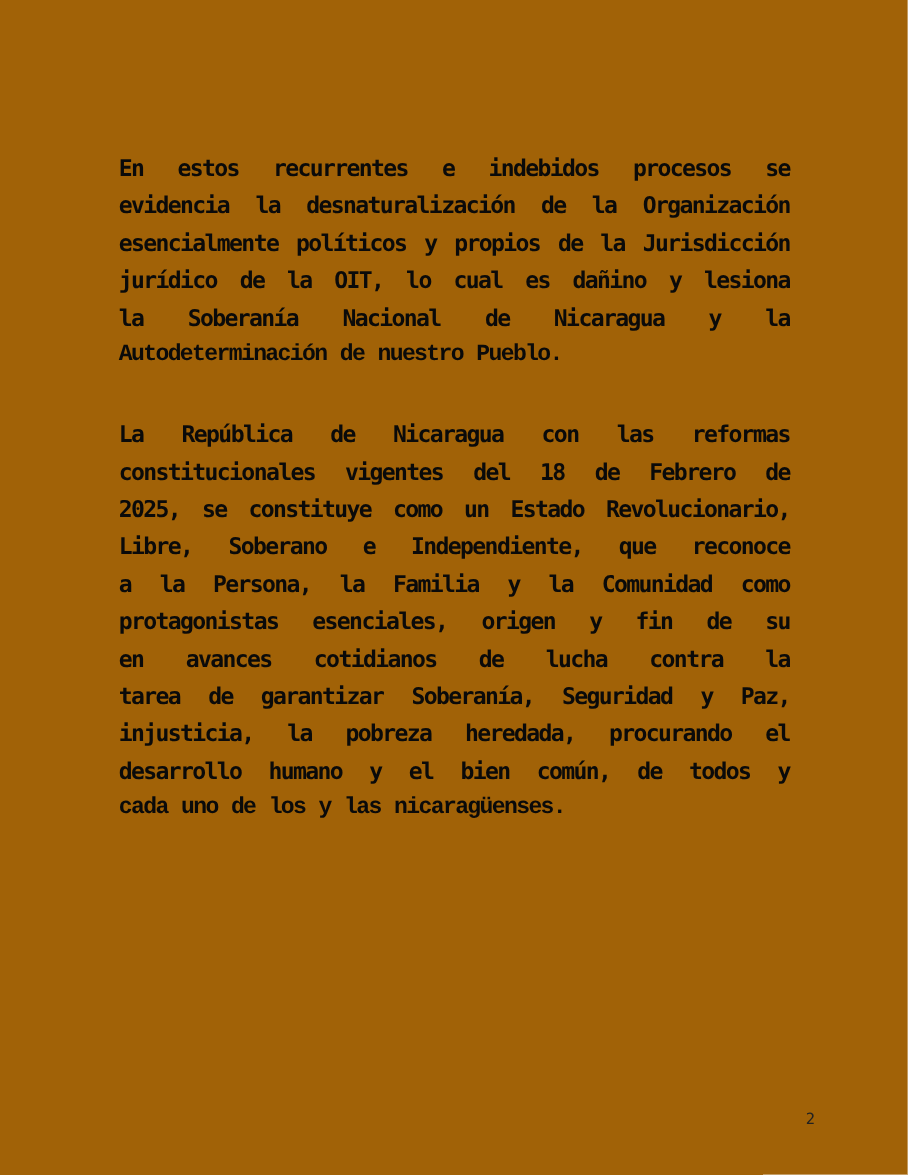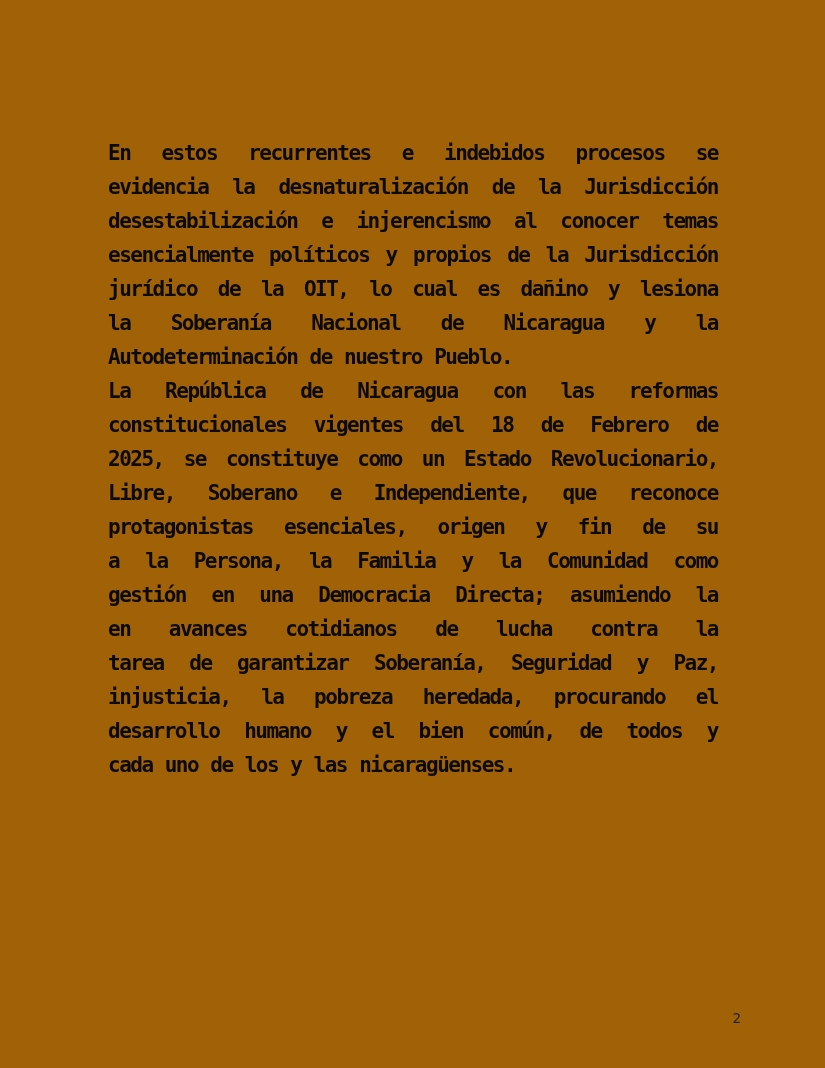--- a/index.html
+++ b/index.html
@@ -18,68 +18,67 @@
     color: #0a0a0a;
     padding-left: 24px;
   }
   .text-block {
     position: absolute;
     left: 108px;
     top: 136px;
     width: 610px;
   }
   .paragraph { margin: 0; }
-  .paragraph + .paragraph { }
+  .paragraph + .paragraph { margin-top: 38px; }
   .line {
     font-size: 21px;
     line-height: 34px;
     letter-spacing: -1.5px;
     word-spacing: 1px;
     text-align: justify;
     text-align-last: justify;
     white-space: normal;
   }
   .line.para-end {
     text-align-last: left;
+    font-family: Liberation Mono, monospace;
   }
   .page-number {
     position: absolute;
     top: 1008px;
     right: 108px;
     font-size: 14px;
     line-height: 20px;
     font-weight: 400;
     letter-spacing: 0;
     color: #222222;
   }
 </style>
 </head>
 <body>
 
 <div class="page">
   <div class="text-block">
 
     <div class="paragraph">
       <div class="line">En estos recurrentes e indebidos procesos se</div>
-      <div class="line">evidencia la desnaturalización de la Jurisdicción</div>
-      <div class="line">desestabilización e injerencismo al conocer temas</div>
+      <div class="line">evidencia la desnaturalización de la Organización</div>
       <div class="line">esencialmente políticos y propios de la Jurisdicción</div>
       <div class="line">jurídico de la OIT, lo cual es dañino y lesiona</div>
       <div class="line">la Soberanía Nacional de Nicaragua y la</div>
       <div class="line para-end">Autodeterminación de nuestro Pueblo.</div>
     </div>
 
     <div class="paragraph">
       <div class="line">La República de Nicaragua con las reformas</div>
       <div class="line">constitucionales vigentes del 18 de Febrero de</div>
       <div class="line">2025, se constituye como un Estado Revolucionario,</div>
       <div class="line">Libre, Soberano e Independiente, que reconoce</div>
+      <div class="line">a la Persona, la Familia y la Comunidad como</div>
       <div class="line">protagonistas esenciales, origen y fin de su</div>
-      <div class="line">a la Persona, la Familia y la Comunidad como</div>
-      <div class="line">gestión en una Democracia Directa; asumiendo la</div>
       <div class="line">en avances cotidianos de lucha contra la</div>
       <div class="line">tarea de garantizar Soberanía, Seguridad y Paz,</div>
       <div class="line">injusticia, la pobreza heredada, procurando el</div>
       <div class="line">desarrollo humano y el bien común, de todos y</div>
       <div class="line para-end">cada uno de los y las nicaragüenses.</div>
     </div>
 
   </div>
 
   <div class="page-number">2</div>

